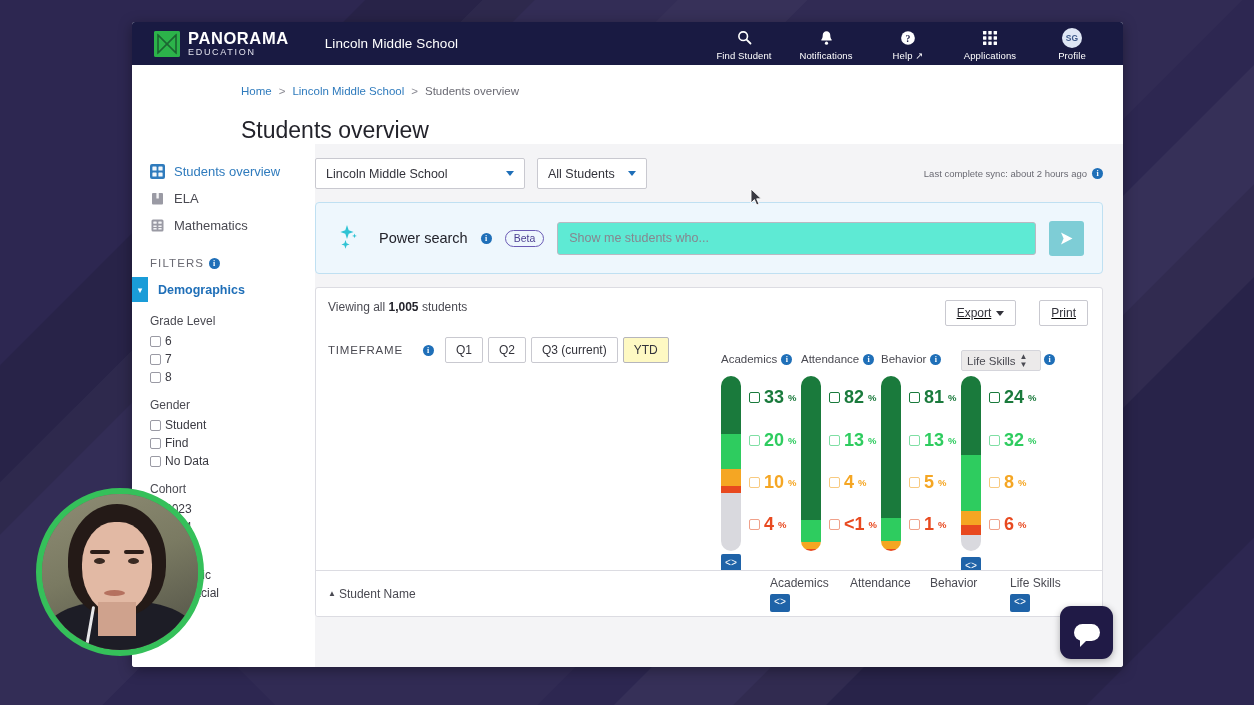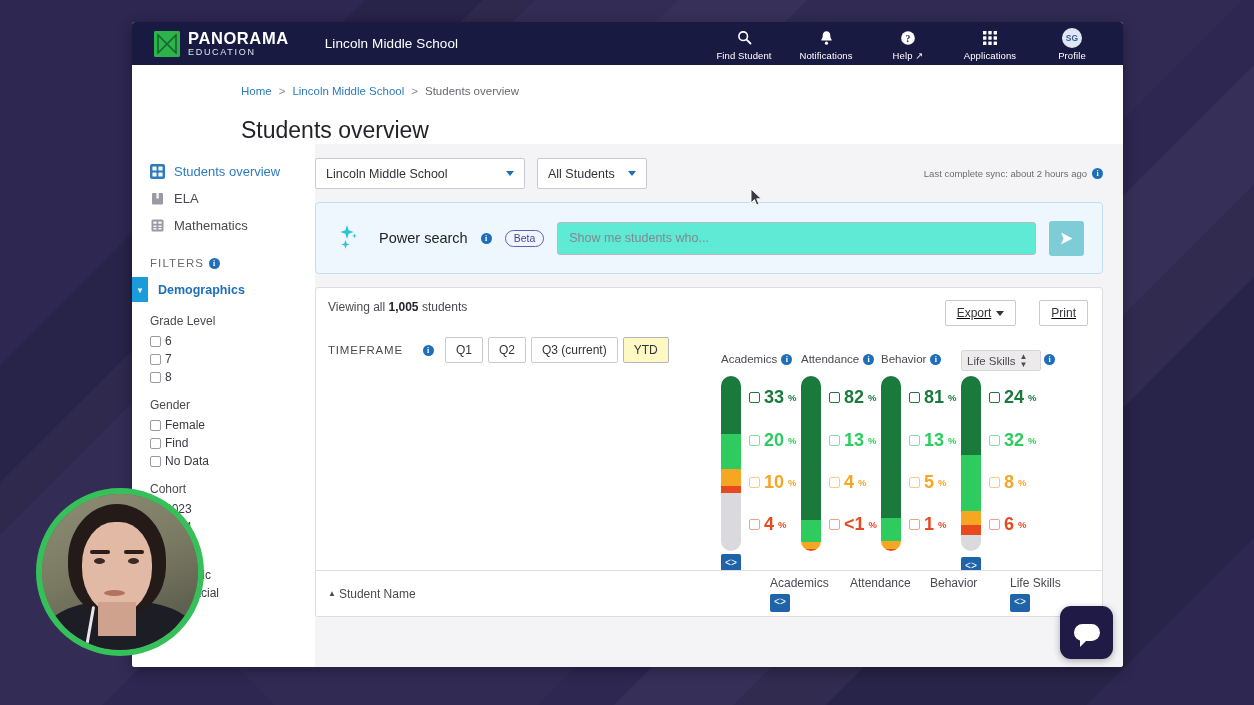--- a/index.html
+++ b/index.html
@@ -478,21 +478,21 @@
         <div class="cb-row">
             <span class="cb"></span>
             <span>8</span>
           </div>
       </div>
 
       <div class="filter-group">
         <div class="filter-group-title">Gender</div>
         <div class="cb-row">
             <span class="cb"></span>
-            <span>Female</span>
+            <span>Student</span>
           </div>
         <div class="cb-row">
             <span class="cb"></span>
             <span>Find</span>
           </div>
         <div class="cb-row">
             <span class="cb"></span>
             <span>No Data</span>
           </div>
       </div>

